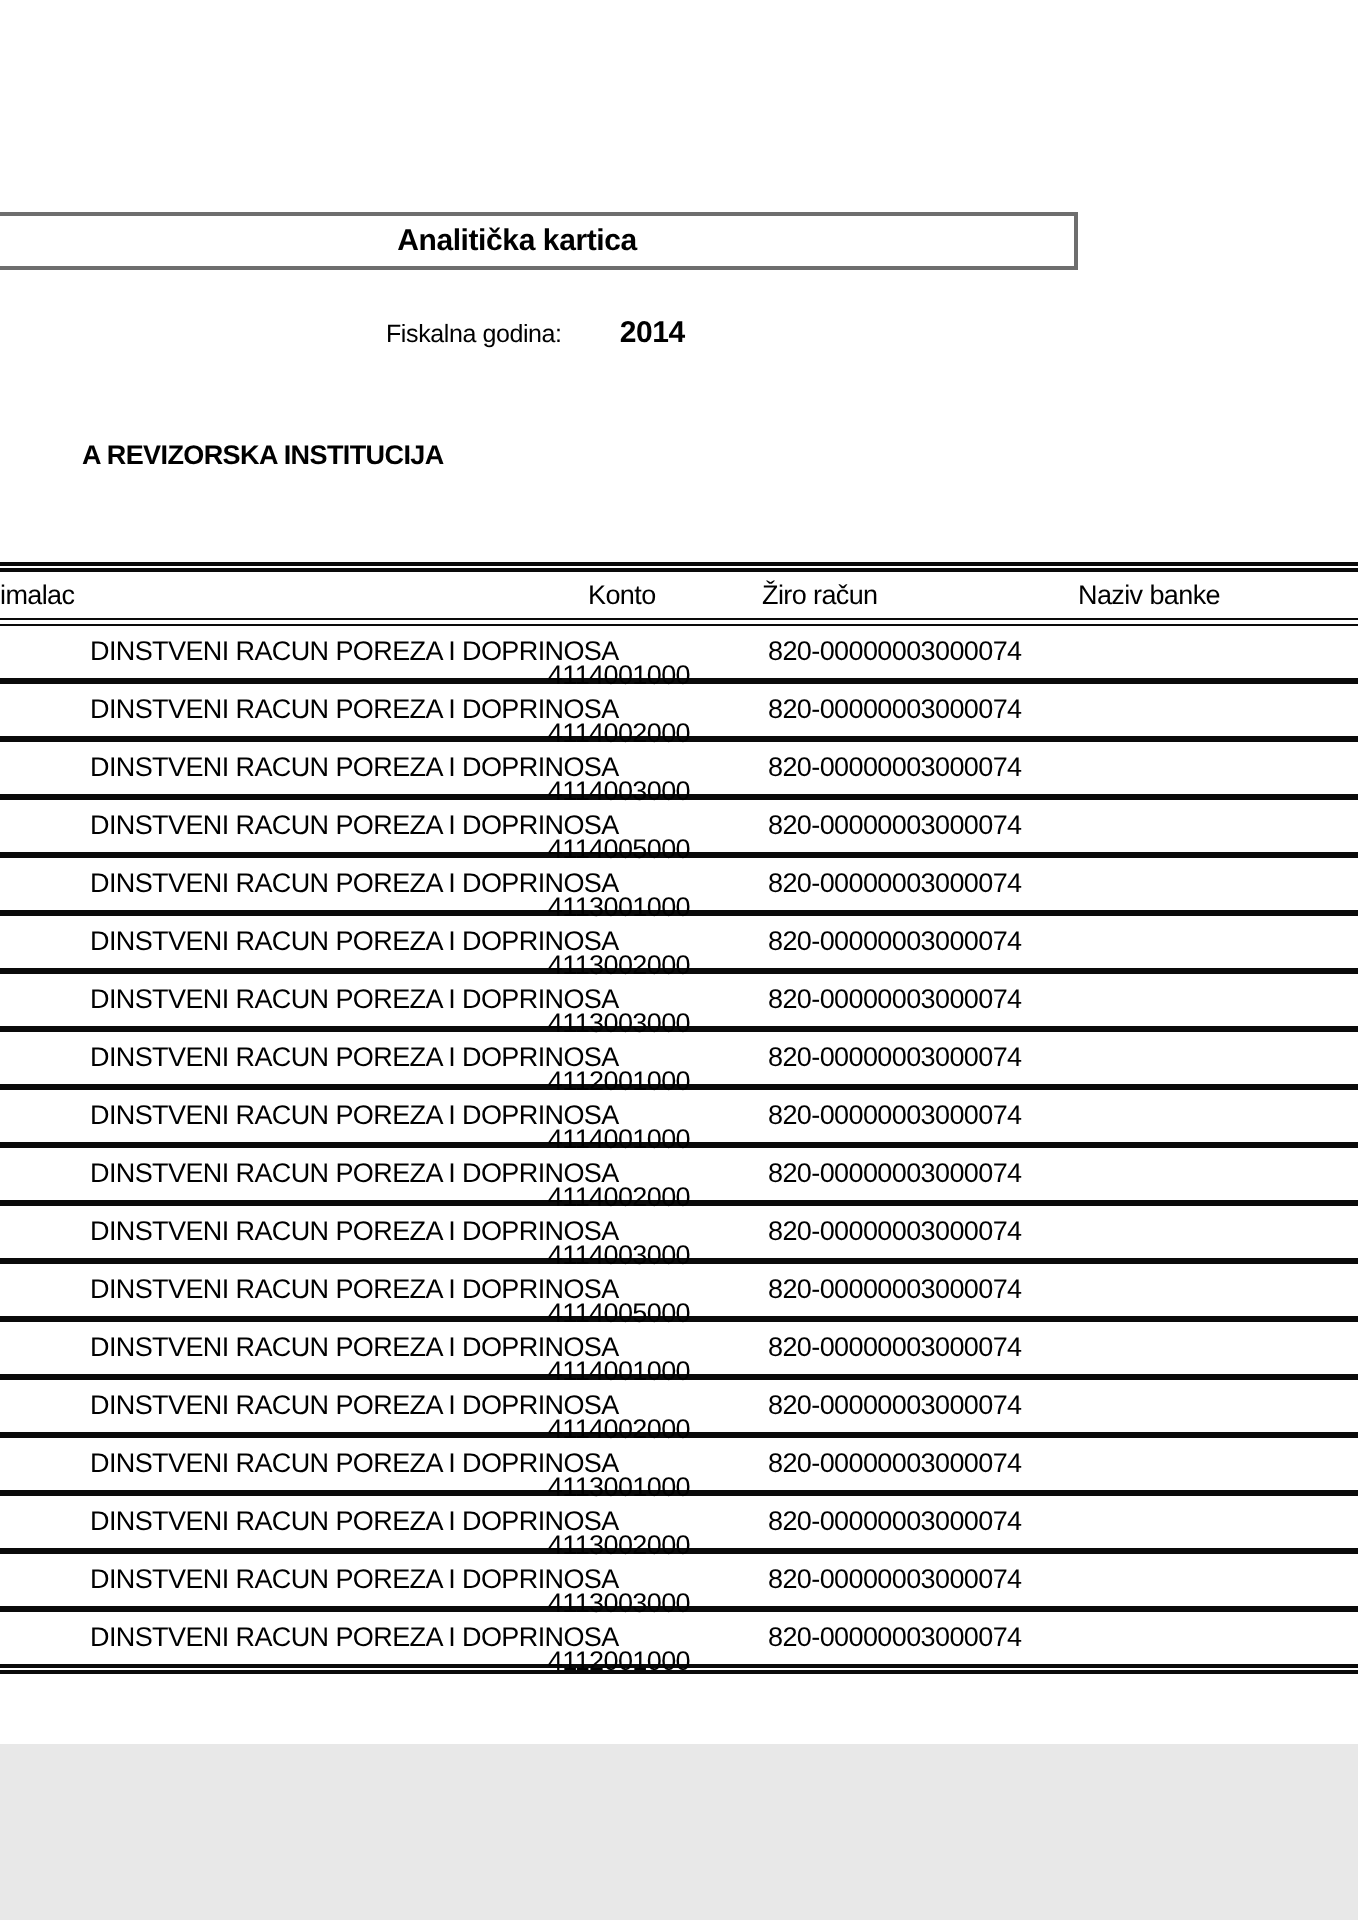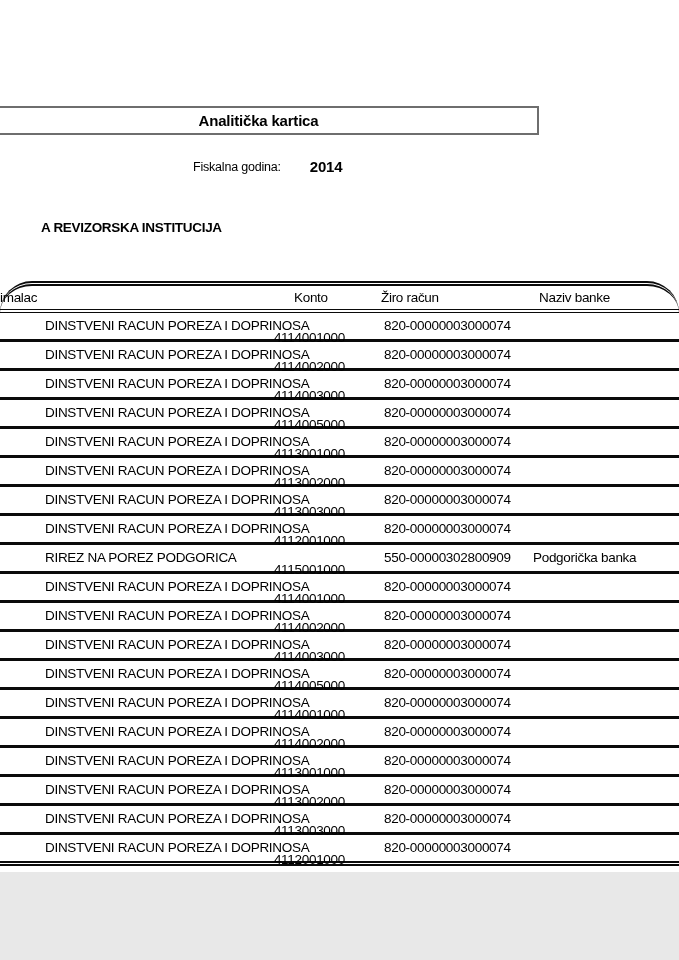--- a/index.html
+++ b/index.html
@@ -35,21 +35,20 @@
     position:absolute;top:220px;left:1px;
     font-size:13.5px;font-weight:bold;letter-spacing:-0.3px;
     white-space:nowrap;
     margin-left:40px;
   }
   
   .table{
     position:absolute;top:281px;left:0;
     width:679px;
     border-top:5px double #0a0a0a;
-    border-radius:32px;
   }
   .thead{
     position:relative;height:23px;
     border-bottom:4px double #0a0a0a;
     font-size:13.5px;letter-spacing:-0.3px;
   }
   .thead span{position:absolute;top:0;line-height:23px;white-space:nowrap;}
   .thead .c1{left:0;}
   .thead .c2{left:271px;margin-left:23px;}
   .thead .c3{left:381px;}
@@ -139,26 +138,20 @@
     <span class="c4"></span>
   </div>
 
   <div class="row">
     <span class="c1">DINSTVENI RACUN POREZA I DOPRINOSA</span>
     <span class="c2">4112001000</span>
     <span class="c3">820-00000003000074</span>
     <span class="c4"></span>
   </div>
 
-  <div class="row">
-    <span class="c1">RIREZ NA POREZ PODGORICA</span>
-    <span class="c2">4115001000</span>
-    <span class="c3">550-00000302800909</span>
-    <span class="c4">Podgorička banka</span>
-  </div>
 
   <div class="row">
     <span class="c1">DINSTVENI RACUN POREZA I DOPRINOSA</span>
     <span class="c2">4114001000</span>
     <span class="c3">820-00000003000074</span>
     <span class="c4"></span>
   </div>
 
   <div class="row">
     <span class="c1">DINSTVENI RACUN POREZA I DOPRINOSA</span>

